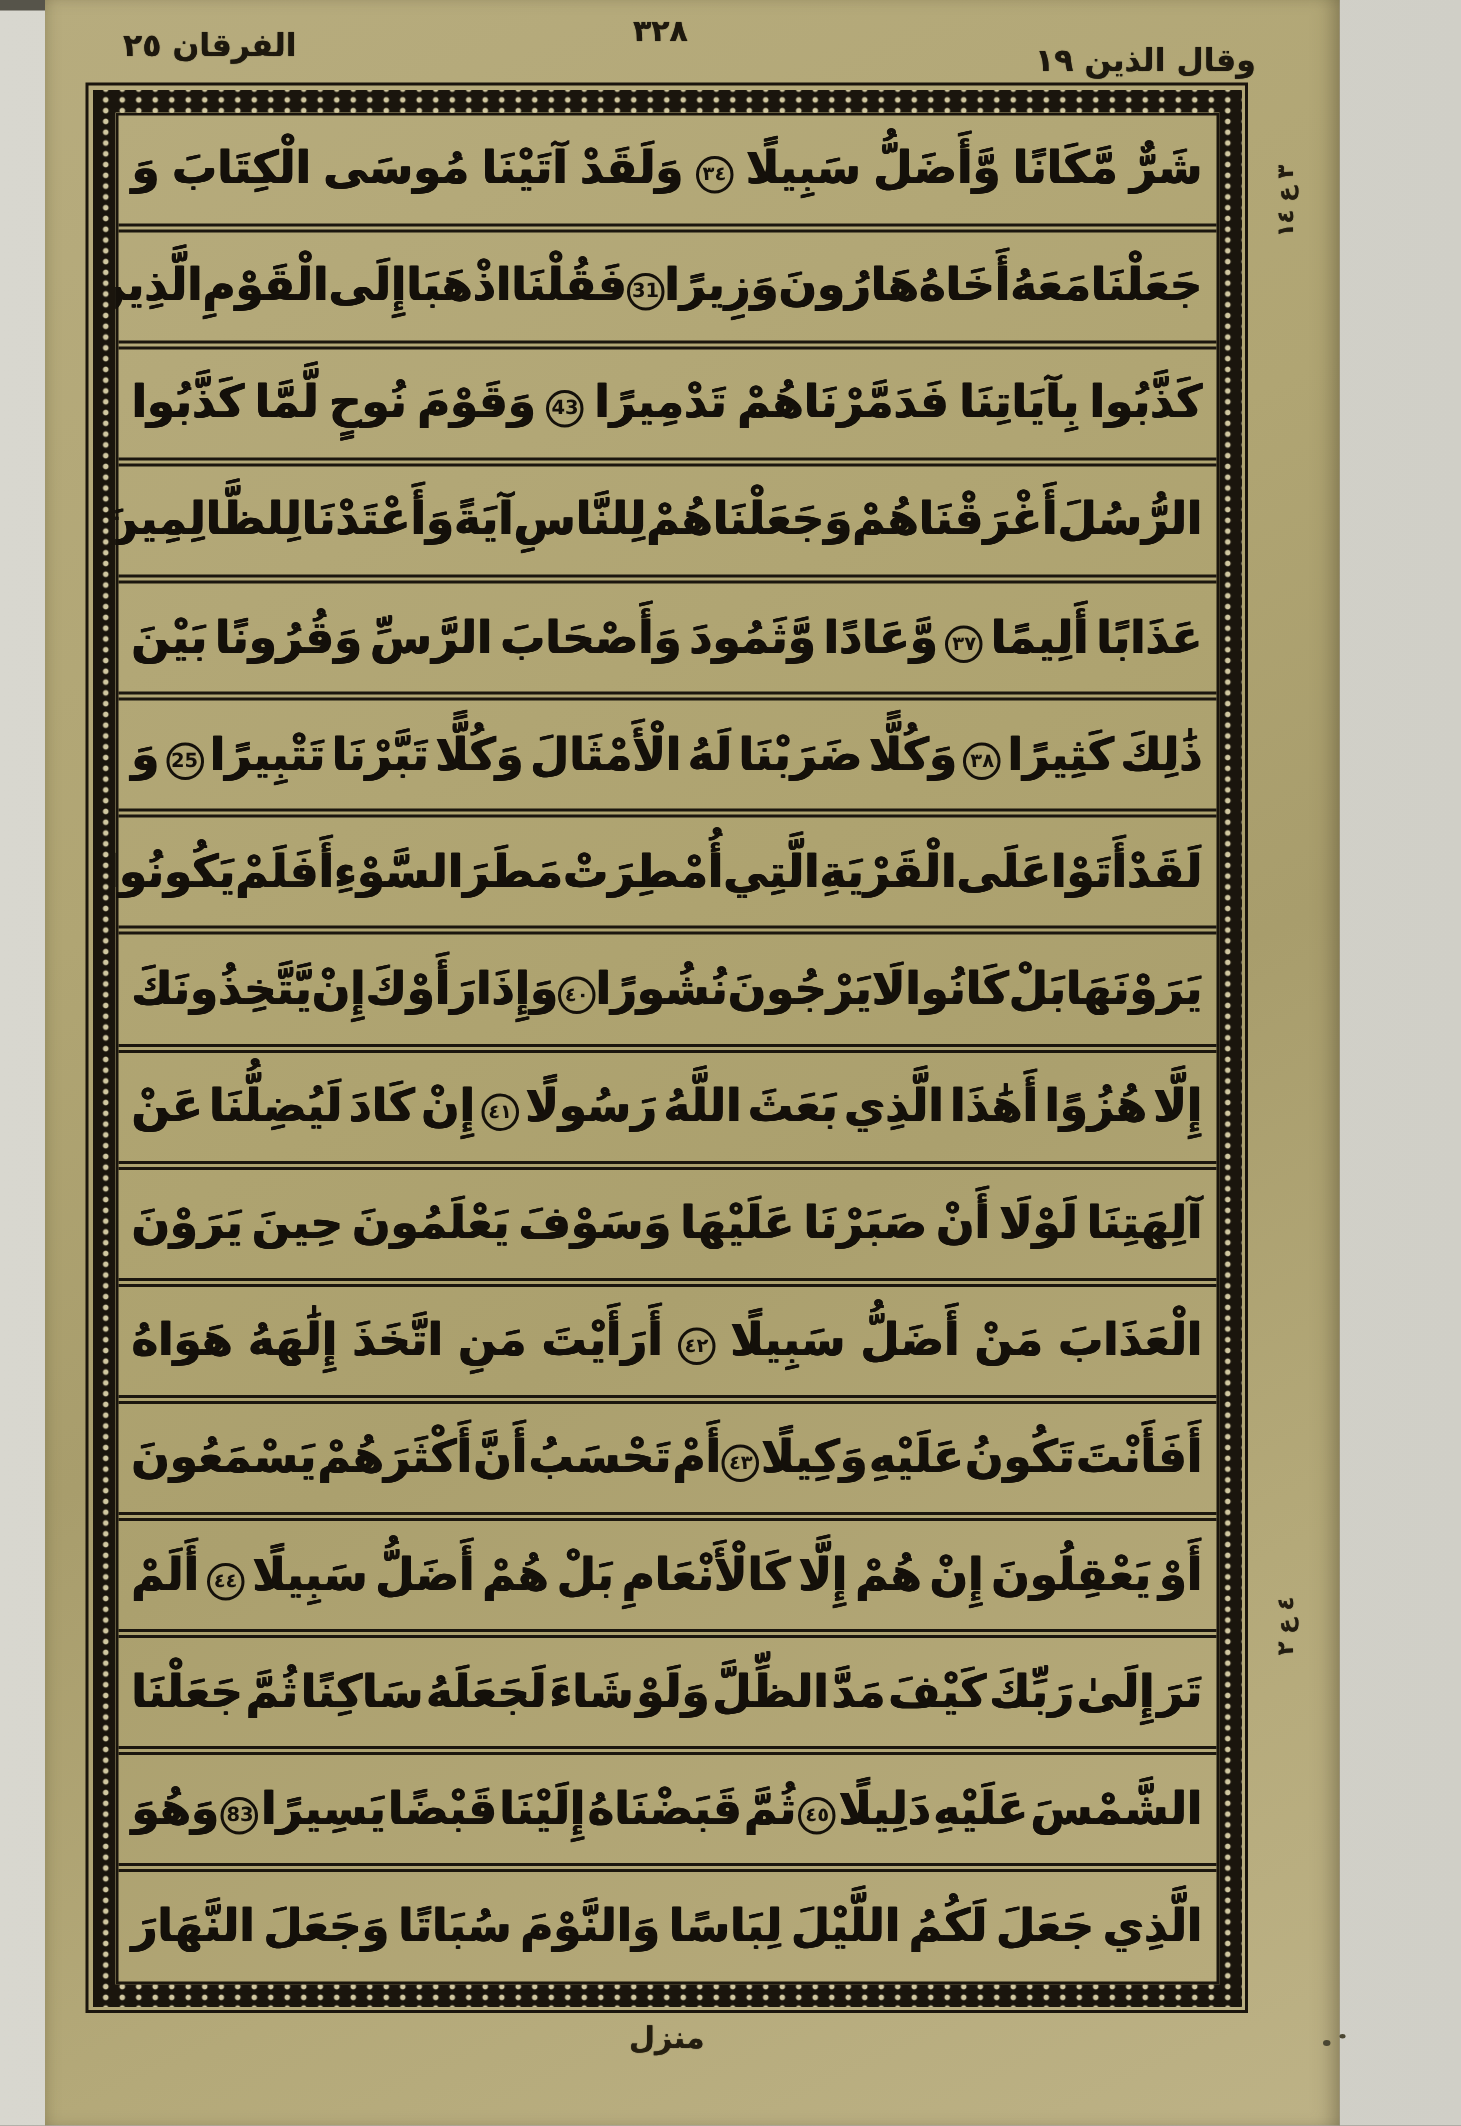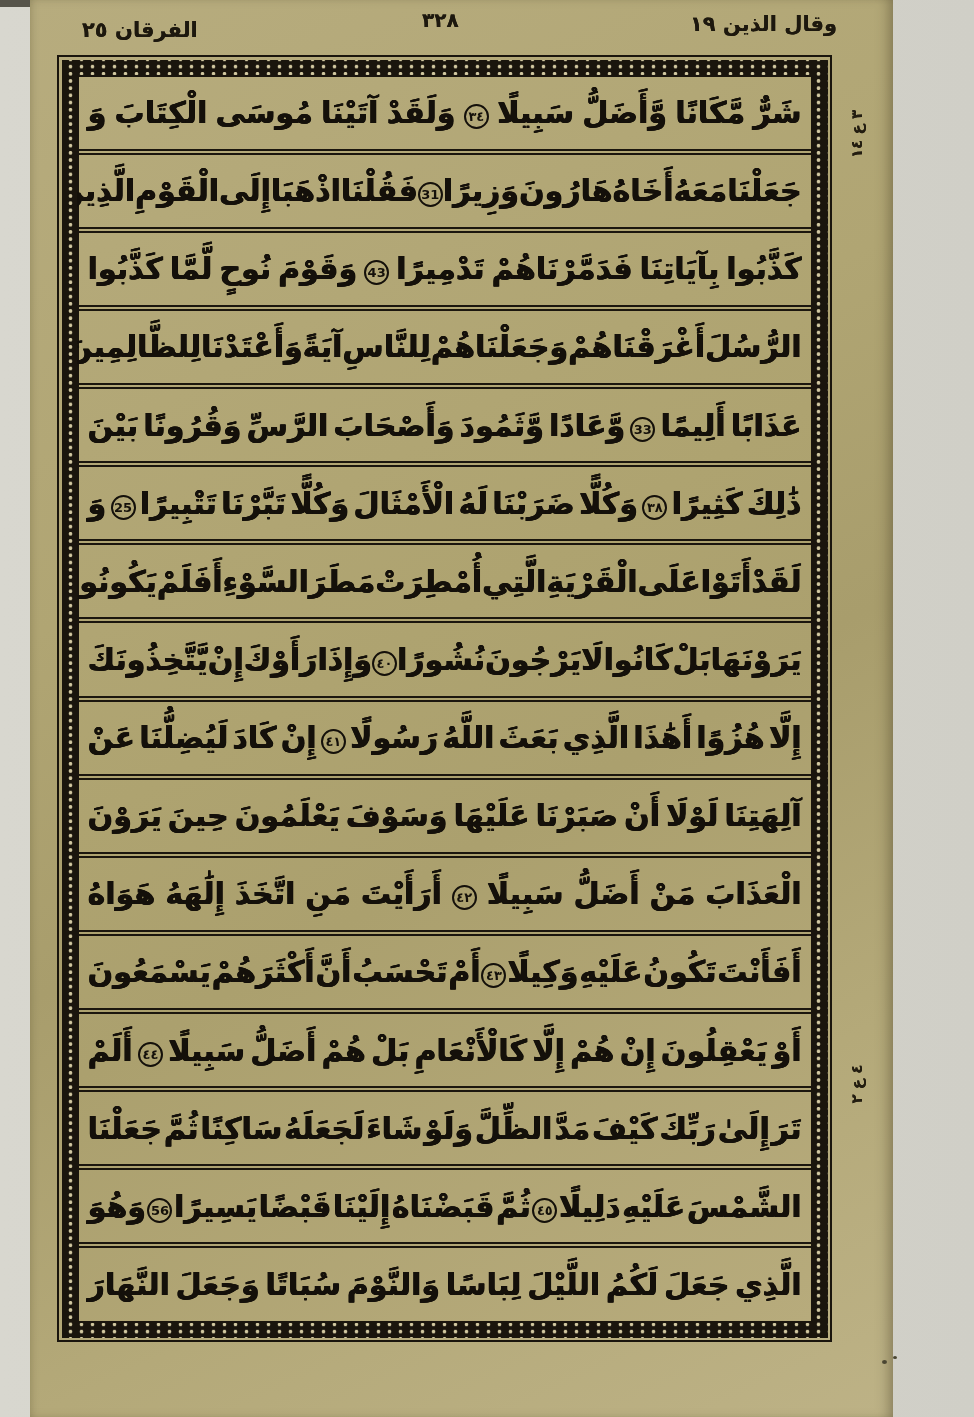--- a/index.html
+++ b/index.html
@@ -11,21 +11,21 @@
   #paper{
     position:absolute;left:30px;top:0;width:863px;height:1417px;
     background:linear-gradient(155deg,#b7ac7e 0%,#b0a573 35%,#a89d6c 55%,#b4a979 78%,#bdb286 100%);
     box-shadow:inset -10px 0 14px -7px rgba(70,62,38,.5), inset 6px 0 10px -6px rgba(70,62,38,.35);
   }
   .scan-smudge{position:absolute;left:0;top:0;width:108px;height:7px;background:#56544a;}
   .hdr{position:absolute;color:#1d180e;font-weight:bold;white-space:nowrap;
        text-shadow:0 0 .6px #1d180e;}
   #hdr-surah{left:52px;top:18px;font-size:21px;}
   #hdr-page{left:392px;top:8px;font-size:20px;letter-spacing:2px;}
-  #hdr-juz{left:660px;top:12px;font-size:21px;}
+  #hdr-juz{left:660px;top:28px;font-size:21px;}
   
   #frame{
     position:absolute;left:27px;top:55px;width:775px;height:1287px;
     box-sizing:border-box;border:2.5px solid #1a150d;padding:2.5px;
   }
   #ornament{
     width:100%;height:100%;box-sizing:border-box;padding:15px;
     background-color:#1a150d;
     background-image:radial-gradient(circle,rgba(219,209,168,.95) 1.5px,rgba(219,209,168,0) 2.2px);
     background-size:11px 7.2px;background-position:3px 3px;
@@ -138,21 +138,21 @@
                 <span class="word">لِلنَّاسِ</span>
                 <span class="word">آيَةً</span>
                 <span class="word">وَأَعْتَدْنَا</span>
                 <span class="word">لِلظَّالِمِينَ</span>
               </div>
             </div>
             <div class="line-row" dir="rtl">
               <div class="line-inner">
                 <span class="word">عَذَابًا</span>
                 <span class="word">أَلِيمًا</span>
-                <span class="ayah-marker">33</span>
+                <span class="ayah-marker">٣٧</span>
                 <span class="word">وَّعَادًا</span>
                 <span class="word">وَّثَمُودَ</span>
                 <span class="word">وَأَصْحَابَ</span>
                 <span class="word">الرَّسِّ</span>
                 <span class="word">وَقُرُونًا</span>
                 <span class="word">بَيْنَ</span>
               </div>
             </div>
             <div class="line-row" dir="rtl">
               <div class="line-inner">
@@ -292,21 +292,21 @@
               <div class="line-inner">
                 <span class="word">الشَّمْسَ</span>
                 <span class="word">عَلَيْهِ</span>
                 <span class="word">دَلِيلًا</span>
                 <span class="ayah-marker">٤٥</span>
                 <span class="word">ثُمَّ</span>
                 <span class="word">قَبَضْنَاهُ</span>
                 <span class="word">إِلَيْنَا</span>
                 <span class="word">قَبْضًا</span>
                 <span class="word">يَسِيرًا</span>
-                <span class="ayah-marker">56</span>
+                <span class="ayah-marker">83</span>
                 <span class="word">وَهُوَ</span>
               </div>
             </div>
             <div class="line-row" dir="rtl">
               <div class="line-inner">
                 <span class="word">الَّذِي</span>
                 <span class="word">جَعَلَ</span>
                 <span class="word">لَكُمُ</span>
                 <span class="word">اللَّيْلَ</span>
                 <span class="word">لِبَاسًا</span>
@@ -317,16 +317,17 @@
               </div>
             </div>
           </div>
       </div>
     </div>
 
     <div id="ruku-top" class="ruku-marker" dir="rtl">٣ ع ١٤</div>
 
     <div id="ruku-bottom" class="ruku-marker" dir="rtl">٤ ع ٢</div>
 
+    <div id="footer-manzil" dir="rtl">منزل</div>
 
     <div class="speckles"></div>
   </div>
 </div>
 
 </body></html>

